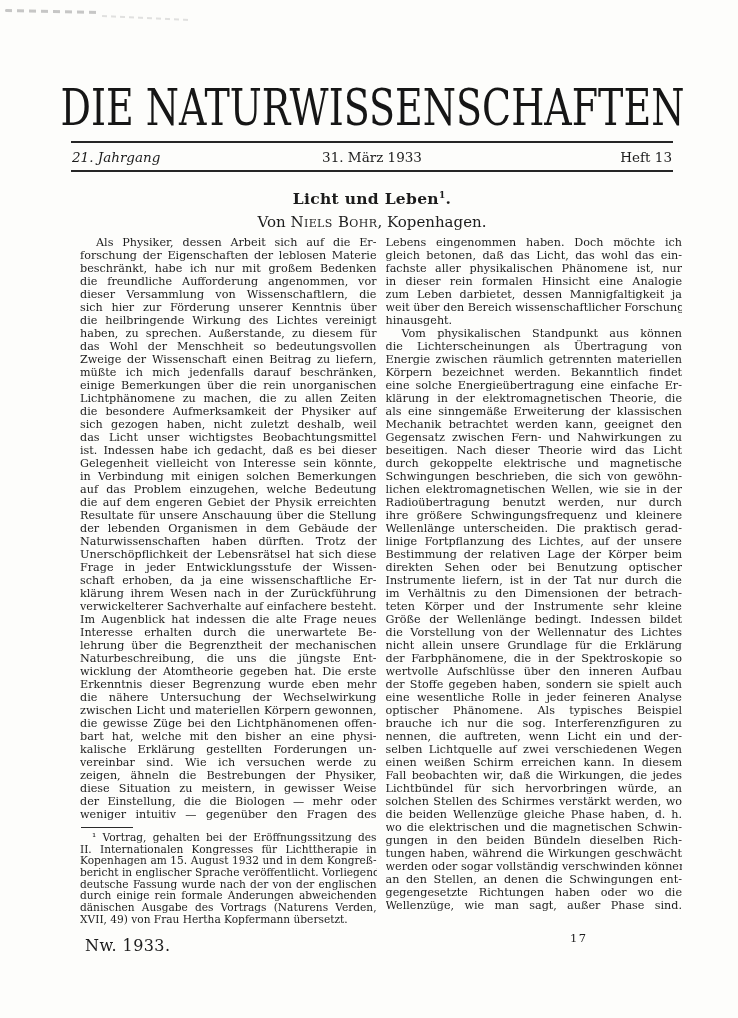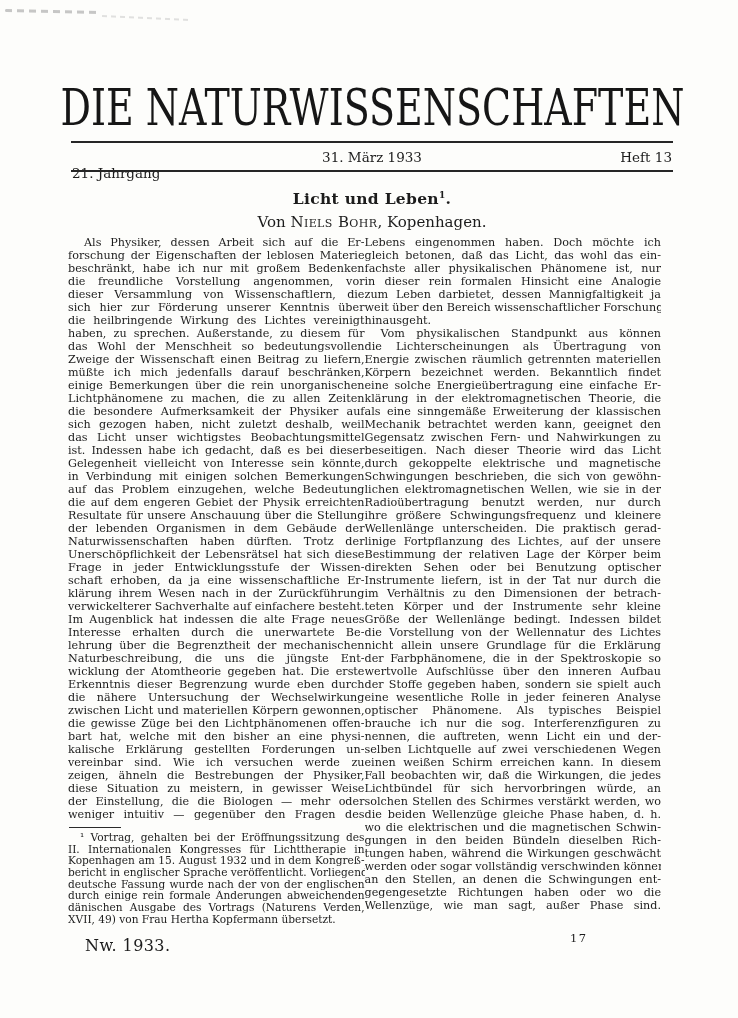--- a/index.html
+++ b/index.html
@@ -26,31 +26,31 @@
   .masthead { position:absolute; top:84px; left:71px; width:602px; height:48px;
     display:flex; justify-content:center; align-items:center; }
   .masthead span { display:inline-block; font-size:50px; line-height:1;
     white-space:nowrap; transform:scaleX(0.76); transform-origin:center;
     letter-spacing:0px; font-weight:500; color:#161616; }
 
   .rule-top { position:absolute; top:141px; left:71px; width:602px; height:2px; background:#262626; }
   .rule-bottom { position:absolute; top:170px; left:71px; width:602px; height:2px; background:#262626; }
 
   .issue-row { position:absolute; top:149px; left:71px; width:602px; height:17px; font-size:13.5px; }
-  .issue-row .vol { position:absolute; left:1px; top:16px; }
+  .issue-row .vol { position:absolute; left:1px; top:0;font-style:italic; }
   .issue-row .date { position:absolute; left:0; width:100%; text-align:center; top:0; }
   .issue-row .issue { position:absolute; right:1px; top:0; }
 
   .article-title { position:absolute; top:189px; left:71px; width:602px;
     text-align:center; font-size:15.5px; font-weight:700; letter-spacing:.3px; }
   .article-title sup { font-size:9px; }
   .byline { position:absolute; top:213px; left:71px; width:602px; text-align:center; font-size:15px; }
   .byline .sc { font-variant:small-caps; letter-spacing:.4px; }
 
-  .columns { position:absolute; top:236px; left:68px; width:602px; display:flex; }
+  .columns { position:absolute; top:236px; left:80px; width:602px; display:flex; gap:9px; }
   .col { width:296.5px; overflow:hidden; }
 
   .ln { font-size:11.2px; line-height:13px; height:13px;
     text-align:justify; text-align-last:justify; text-justify:inter-word;
     white-space:nowrap; overflow:hidden; }
   .ln.ind { padding-left:16px; }
   .ln.end { text-align-last:left; }
 
   .fn-rule { width:52px; border-top:1.5px solid #2a2a2a; margin:6px 0 4px 1px; }
   .fn-ln { font-size:10.6px; line-height:11.7px; height:11.7px;
@@ -87,21 +87,21 @@
   <div class="article-title"><span>Licht und Leben</span><sup>1</sup><span>.</span></div>
 
   <div class="byline"><span>Von </span><span class="sc">Niels Bohr</span><span>, Kopenhagen.</span></div>
 
   <div class="columns">
     <div class="col">
       <div>
           <div class="ln ind">Als Physiker, dessen Arbeit sich auf die Er-</div>
           <div class="ln">forschung der Eigenschaften der leblosen Materie</div>
           <div class="ln">beschränkt, habe ich nur mit großem Bedenken</div>
-          <div class="ln">die freundliche Vorstellung angenommen, vor</div>
+          <div class="ln">die freundliche Aufforderung angenommen, vor</div>
           <div class="ln">dieser Versammlung von Wissenschaftlern, die</div>
           <div class="ln">sich hier zur Förderung unserer Kenntnis über</div>
           <div class="ln">die heilbringende Wirkung des Lichtes vereinigt</div>
           <div class="ln">haben, zu sprechen. Außerstande, zu diesem für</div>
           <div class="ln">das Wohl der Menschheit so bedeutungsvollen</div>
           <div class="ln">Zweige der Wissenschaft einen Beitrag zu liefern,</div>
           <div class="ln">müßte ich mich jedenfalls darauf beschränken,</div>
           <div class="ln">einige Bemerkungen über die rein unorganischen</div>
           <div class="ln">Lichtphänomene zu machen, die zu allen Zeiten</div>
           <div class="ln">die besondere Aufmerksamkeit der Physiker auf</div>
@@ -118,21 +118,21 @@
           <div class="ln">Unerschöpflichkeit der Lebensrätsel hat sich diese</div>
           <div class="ln">Frage in jeder Entwicklungsstufe der Wissen-</div>
           <div class="ln">schaft erhoben, da ja eine wissenschaftliche Er-</div>
           <div class="ln">klärung ihrem Wesen nach in der Zurückführung</div>
           <div class="ln">verwickelterer Sachverhalte auf einfachere besteht.</div>
           <div class="ln">Im Augenblick hat indessen die alte Frage neues</div>
           <div class="ln">Interesse erhalten durch die unerwartete Be-</div>
           <div class="ln">lehrung über die Begrenztheit der mechanischen</div>
           <div class="ln">Naturbeschreibung, die uns die jüngste Ent-</div>
           <div class="ln">wicklung der Atomtheorie gegeben hat.  Die erste</div>
-          <div class="ln">Erkenntnis dieser Begrenzung wurde eben durch</div>
+          <div class="ln">Erkenntnis dieser Begrenzung wurde eben mehr</div>
           <div class="ln">die nähere Untersuchung der Wechselwirkung</div>
           <div class="ln">zwischen Licht und materiellen Körpern gewonnen,</div>
           <div class="ln">die gewisse Züge bei den Lichtphänomenen offen-</div>
           <div class="ln">bart hat, welche mit den bisher an eine physi-</div>
           <div class="ln">kalische Erklärung gestellten Forderungen un-</div>
           <div class="ln">vereinbar sind.  Wie ich versuchen werde zu</div>
           <div class="ln">zeigen, ähneln die Bestrebungen der Physiker,</div>
           <div class="ln">diese Situation zu meistern, in gewisser Weise</div>
           <div class="ln">der Einstellung, die die Biologen — mehr oder</div>
           <div class="ln">weniger intuitiv — gegenüber den Fragen des</div>

